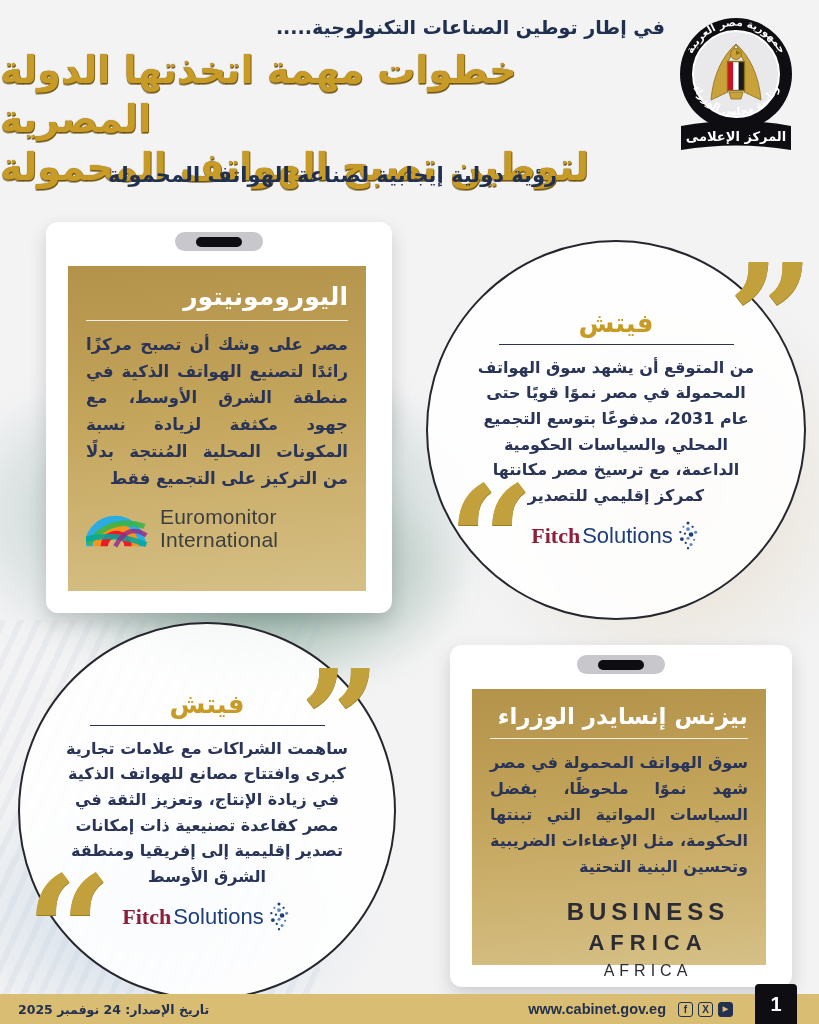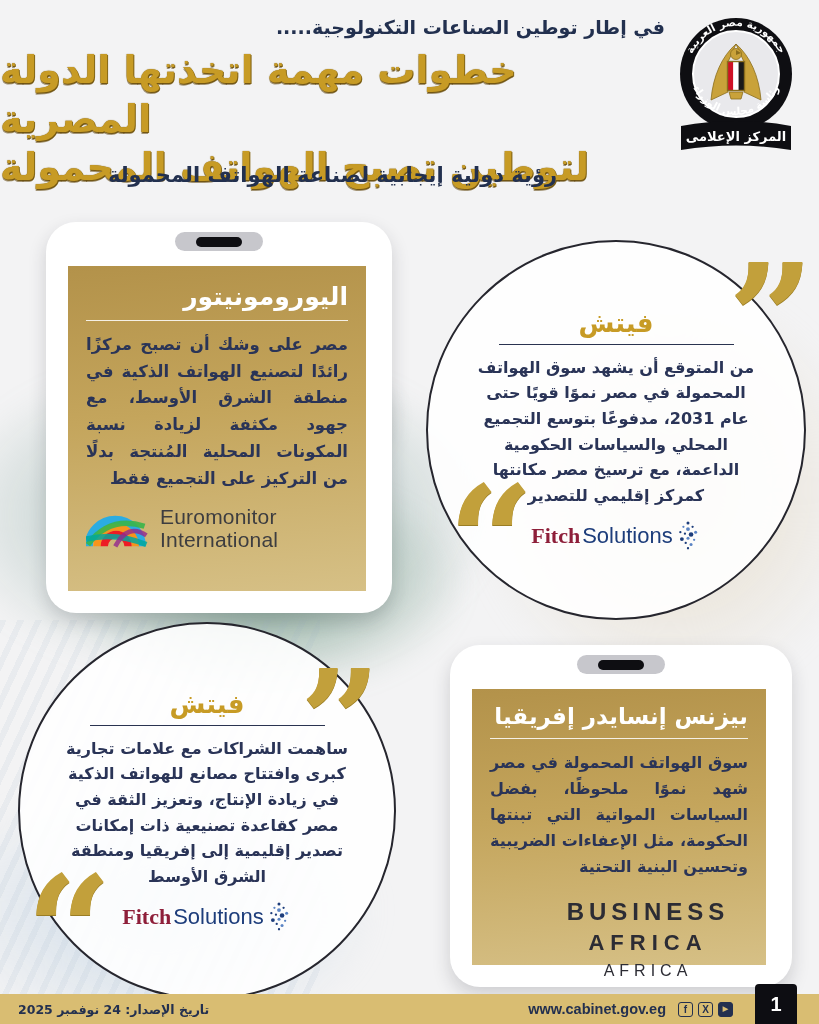--- a/index.html
+++ b/index.html
@@ -22,21 +22,21 @@
   .kicker { position:absolute; top:16px; left:0; width:665px; text-align:right;
     font-size:19px; font-weight:bold; color:#22304f; direction:rtl; }
   .main-title { position:absolute; top:46px; left:0; width:665px; text-align:left; direction:rtl;
     font-size:38px; font-weight:bold; line-height:1.28; color:#c79b25;
     text-shadow:0 2px 0 rgba(96,70,12,.55), 0 0 1px #7a5c14, 1px 1px 0 #8a6d1d; }
   .subtitle { position:absolute; top:163px; left:0; width:665px; text-align:center;
     font-size:21px; font-weight:bold; color:#22304f; direction:rtl; }
   
   .emblem { position:absolute; top:10px; right:12px; width:142px; height:150px; }
   
-  .phone-card { position:absolute; background:#fff; border-radius:30px;
+  .phone-card { position:absolute; background:#fff; border-radius:12px;
     box-shadow:0 8px 18px rgba(40,40,50,.18); }
   .phone1 { left:46px;  top:222px; width:346px; height:391px; }
   .phone2 { left:450px; top:645px; width:342px; height:342px; }
   .notch { position:absolute; top:10px; left:50%; transform:translateX(-50%);
     width:88px; height:19px; background:#c7c7cc; border-radius:10px; }
   .notch-inner { position:absolute; top:4.5px; left:50%; transform:translateX(-50%);
     width:46px; height:10px; background:#0e0e12; border-radius:5px; }
   .gold-panel { position:absolute; left:22px; right:26px; top:44px; bottom:22px;
     background:linear-gradient(175deg,#b3924a 0%, #c4a55c 45%, #d6c086 100%);
     padding:16px 18px 12px; direction:rtl; }
@@ -212,21 +212,21 @@
           <circle cx="17" cy="36" r="1.5" fill="#1d3d7b"></circle>
       </svg>
     </div>
   </div>
 
   <div class="phone-card phone2">
     <div class="notch">
         <div class="notch-inner"></div>
       </div>
     <div class="gold-panel" style="padding-top:14px;">
-      <div class="panel-title" style="font-size:23px;">بيزنس إنسايدر إفريقيا</div>
+      <div class="panel-title" style="font-size:23px;">بيزنس إنسايدر الوزراء</div>
       <hr class="panel-divider">
       <div class="panel-body" style="font-size:16px;">سوق الهواتف المحمولة في مصر شهد نموًا ملحوظًا، بفضل السياسات المواتية التي تبنتها الحكومة، مثل الإعفاءات الضريبية وتحسين البنية التحتية</div>
       <div class="bi-logo">
         <div class="bi-l1">BUSINESS</div>
         <div class="bi-l2">AFRICA</div>
         <div class="bi-l3">AFRICA</div>
       </div>
     </div>
   </div>
 

